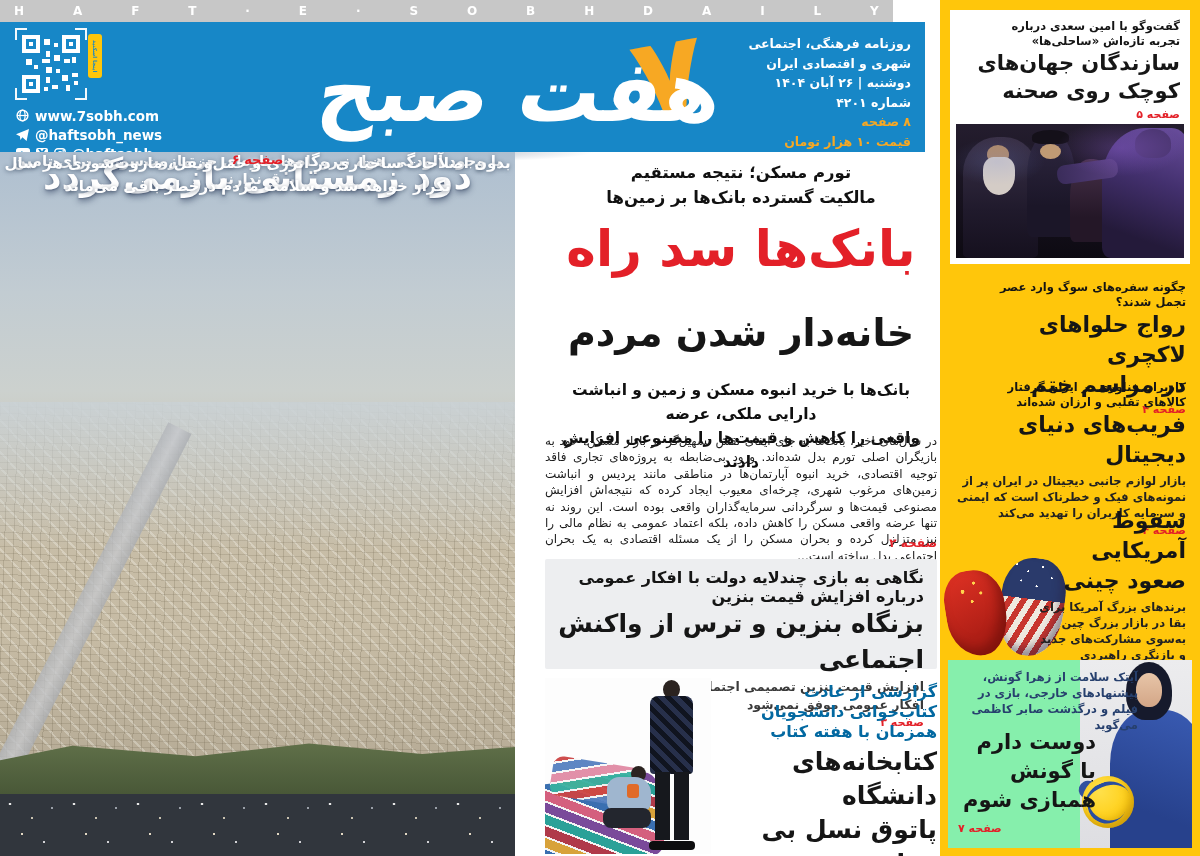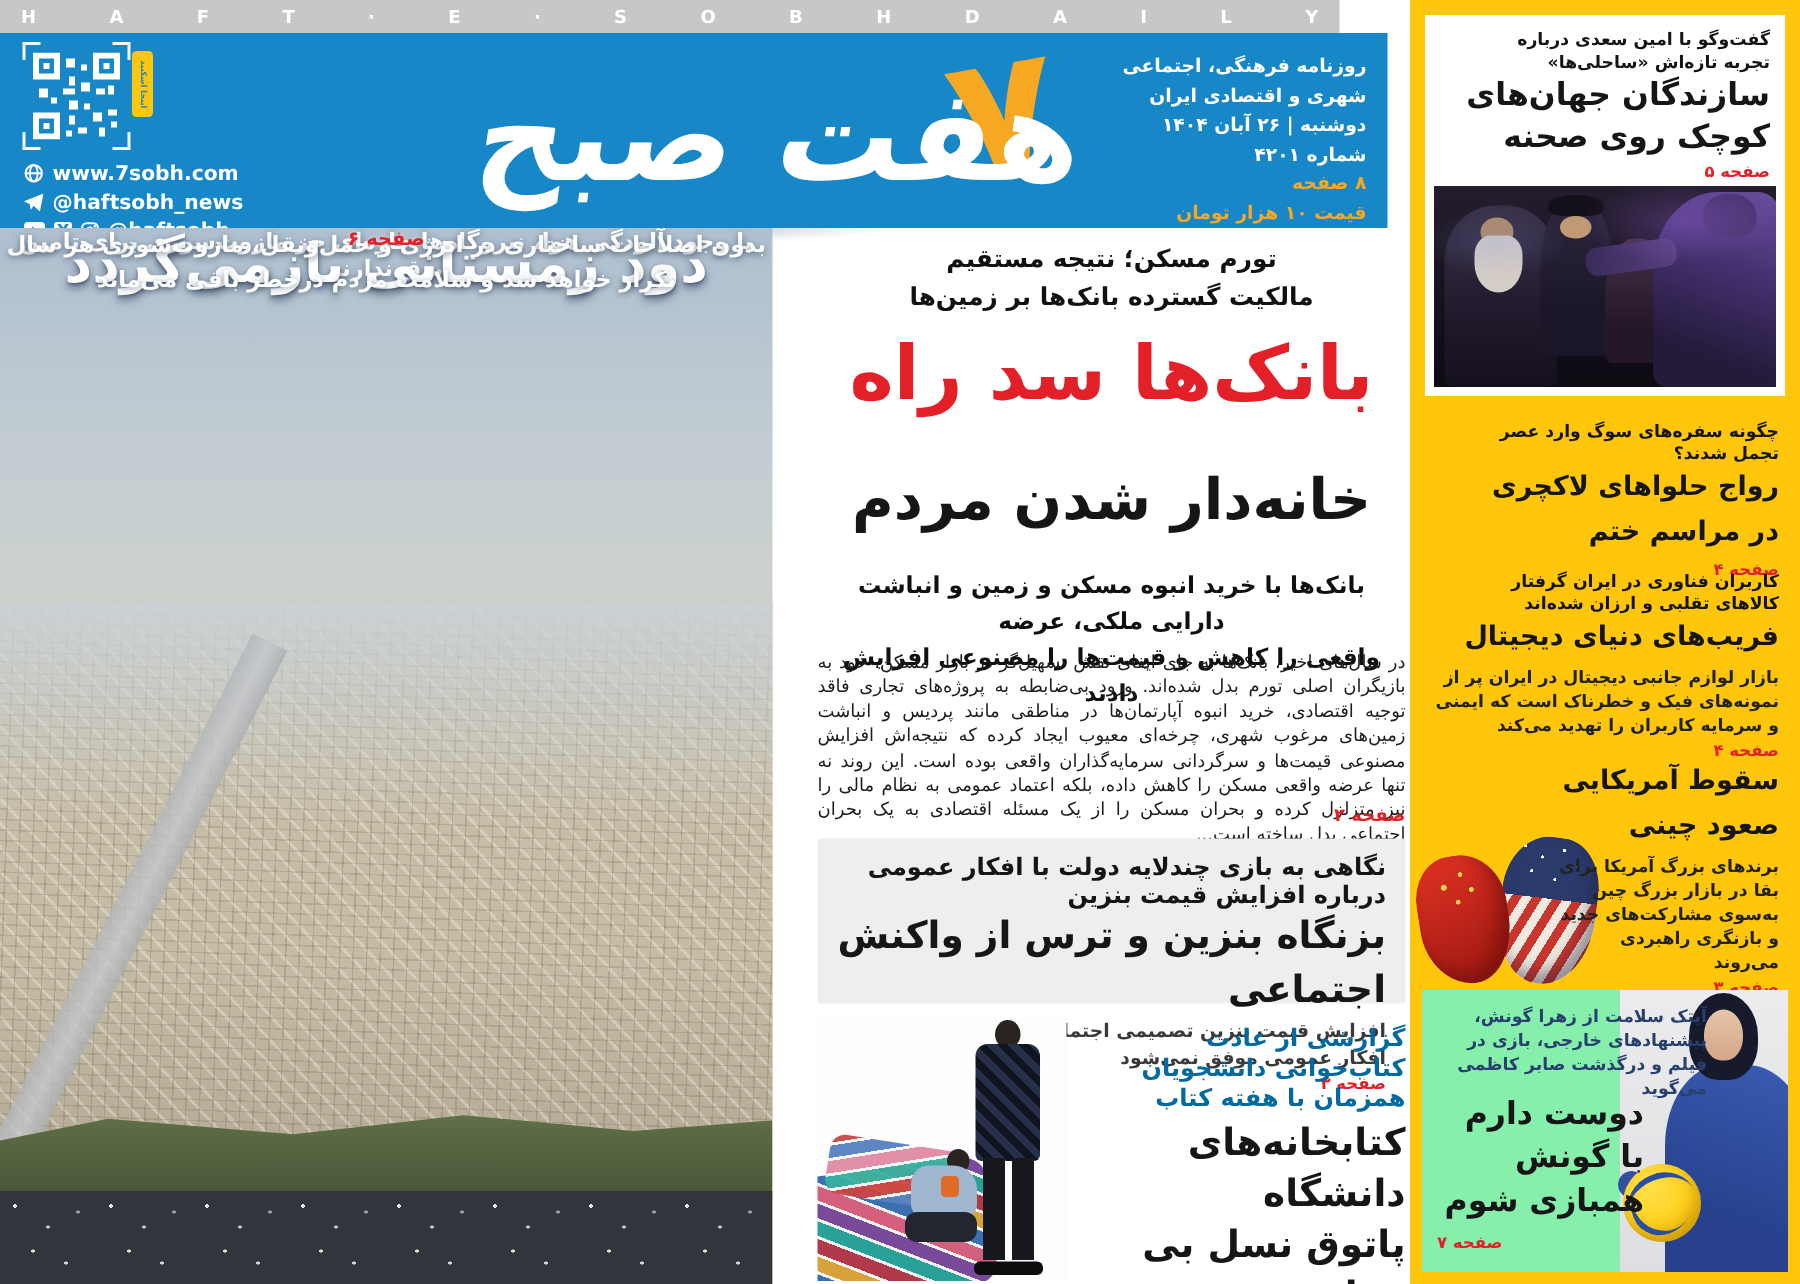--- a/index.html
+++ b/index.html
@@ -129,21 +129,21 @@
   .th-f4::before { content:""; position:absolute; left:-52%; top:26%; width:70%; height:15%; border-radius:8px;
     background:linear-gradient(90deg,#3a2c5a,#584080); transform:rotate(-8deg); }
   .th-f4::after { content:""; position:absolute; top:1%; right:20%; width:42%; height:22%; background:#4a3570; border-radius:50% 50% 40% 40%; }
   .th-glow { position:absolute; inset:0;
     background:radial-gradient(40% 30% at 72% 18%, rgba(150,100,220,.32), transparent 70%),
                radial-gradient(30% 25% at 18% 28%, rgba(120,140,220,.20), transparent 70%); }
 
   .sb-item { position:absolute; left:14px; right:14px; text-align:right; }
   .sb-item2 { top:280px; }
   .sb-item3 { top:380px; }
-  .sb-head-lg { font-size:18px; font-weight:900; color:#161616; line-height:30px; }
+  .sb-head-lg { font-size:22px; font-weight:900; color:#161616; line-height:30px; }
   .sb-body { font-size:11.5px; font-weight:600; color:#222; line-height:16px; margin-top:3px; }
 
   .sb-item4 { position:absolute; left:10px; right:14px; top:506px; height:152px; }
   .uc-text { position:absolute; right:0; top:0; width:152px; text-align:right; }
   .fists { position:absolute; left:-4px; top:52px; width:120px; height:112px; }
   .fist-us { position:absolute; right:2px; top:0; width:64px; height:98px; transform:rotate(7deg);
     border-radius:46% 42% 50% 46%/38% 36% 48% 46%;
     background:
       radial-gradient(1.6px 1.6px at 12px 8px, #fff 60%, transparent 70%),
       radial-gradient(1.6px 1.6px at 24px 14px, #fff 60%, transparent 70%),

